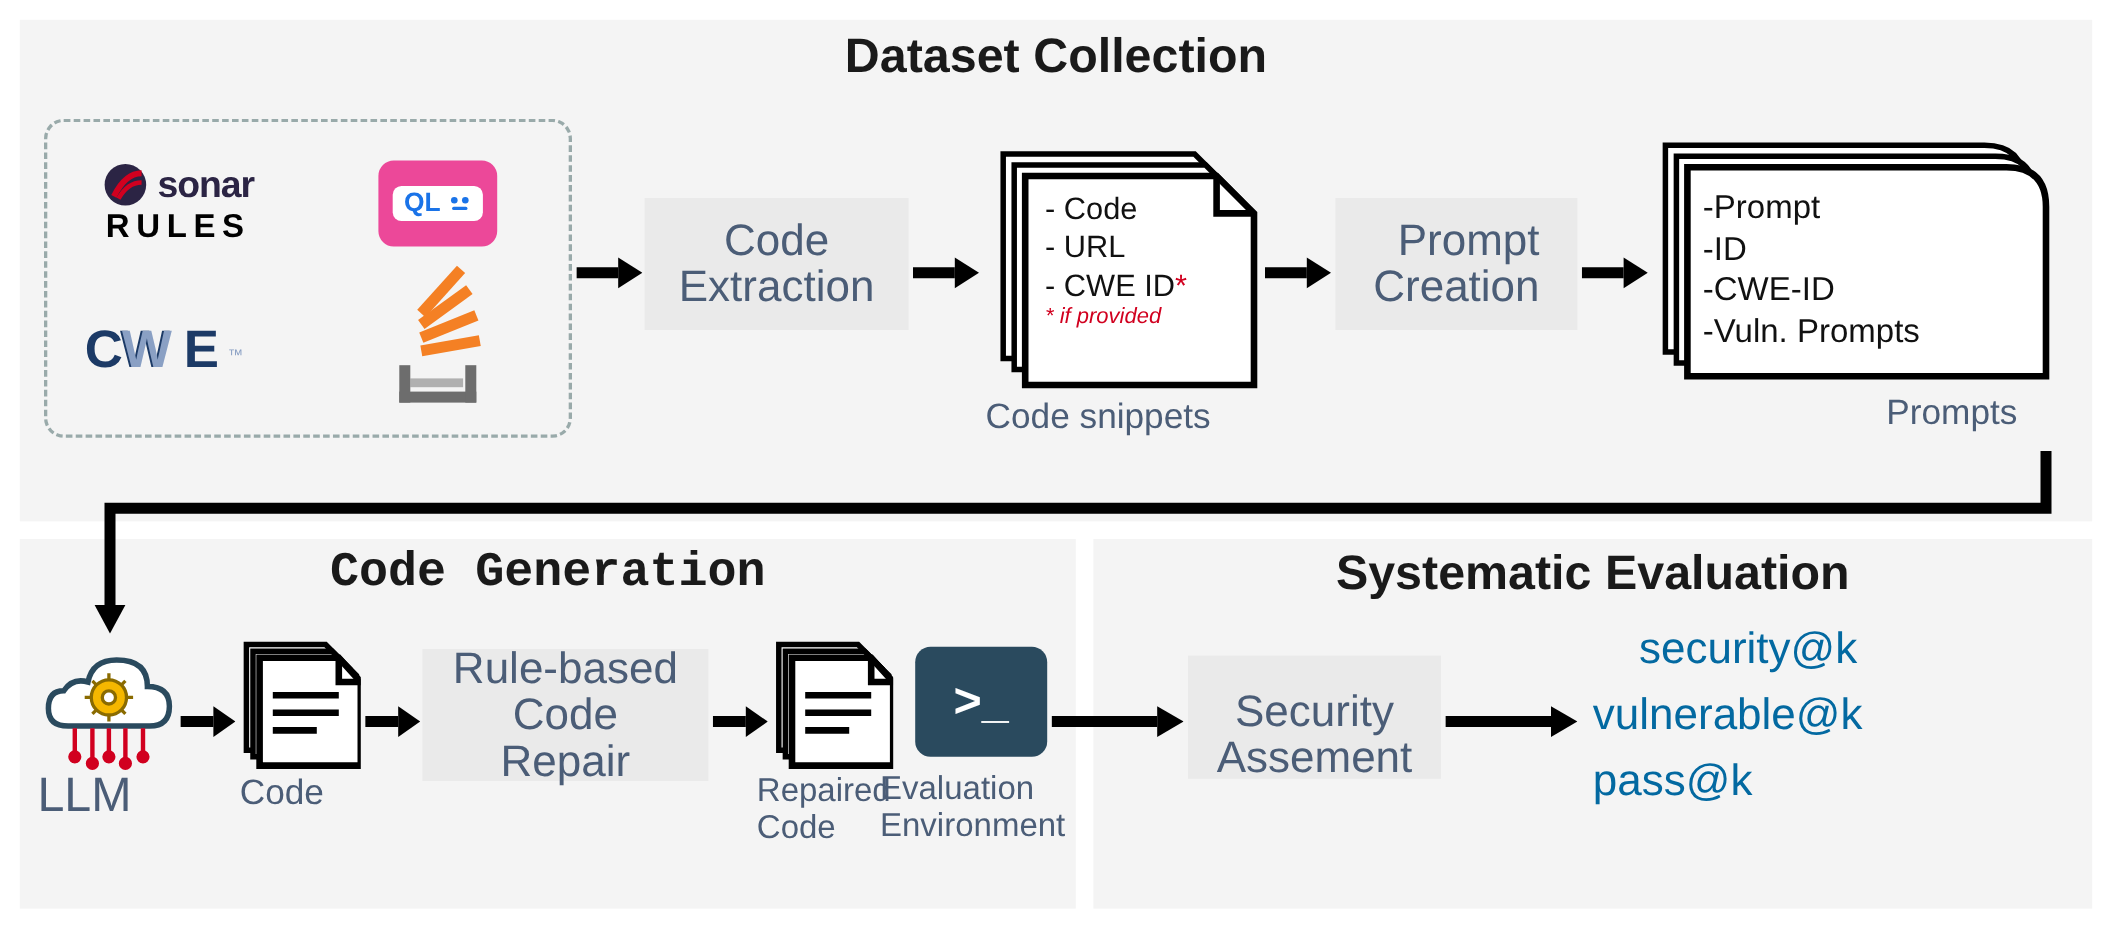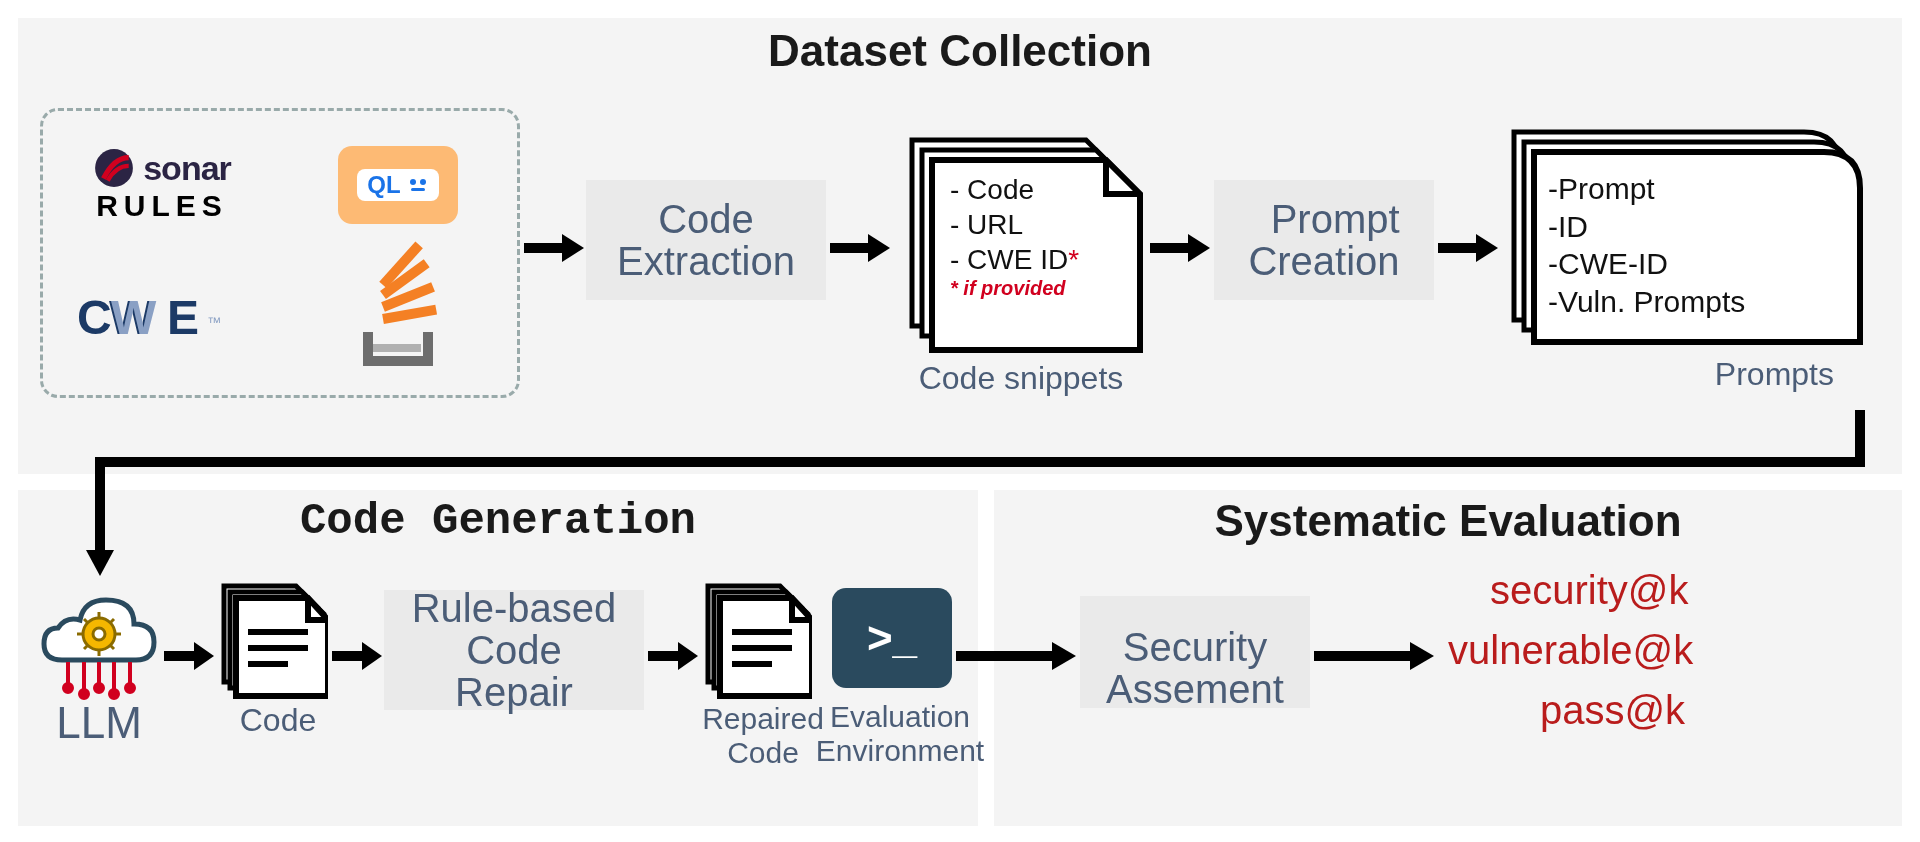--- a/index.html
+++ b/index.html
@@ -44,54 +44,53 @@
     align-items: center;
     justify-content: center;
   }
   .doc-stack {
     position: absolute;
   }
   .doc-label {
     position: absolute;
     color: #4b5d77;
     font-size: 32px;
-    text-align: center;
     width: 100%;
   }
   .snippet-field {
     font-size: 28px;
     color: #111;
     line-height: 1.25;
   }
   .red { color: #d1001f; }
-  .red-note { color: #d1001f; font-style: italic; font-size: 20px; font-weight: bold; }
+  .red-note { color: #d1001f; font-style: italic; font-size: 20px; }
   .arrow {
     position: absolute;
   }
   .arrow-line {
     stroke: #000;
     stroke-width: 10;
     fill: none;
   }
   .arrow-head {
     fill: #000;
   }
   .metric {
     position: absolute;
     font-size: 40px;
-    color: #b91c1c;
+    color: #0369a1;
   }
   
   .sonar-logo { display:flex; flex-direction:column; align-items:center; }
   .sonar-logo .row1 { display:flex; align-items:center; gap:8px;}
   .sonar-logo .glyph { width:42px; height:42px; }
   .sonar-word { font-weight:700; font-size:34px; color:#2b2444; letter-spacing:-1px; font-family: Arial; }
   .sonar-rules { font-weight:700; font-size:30px; color:#000000; letter-spacing:6px; }
   .ql-badge {
-    width: 120px; height: 78px; background:#fdba74; border-radius:14px;
+    width: 108px; height: 78px; background:#ec4899; border-radius:14px;
     display:flex; align-items:center; justify-content:center;
     color:#fff; font-weight:700; font-size:30px;
   }
   .ql-badge .inner {
     background:#fff; color:#1a73e8; border-radius:8px; padding:2px 10px; font-size:24px;
     display:flex; align-items:center; gap:6px;
   }
   .so-logo { width:90px; height:90px; position:relative; }
   .so-tray {
     position:absolute; bottom:0; left:10px; width:70px; height:34px;
@@ -345,13 +344,13 @@
 Assement</span>
 </div>
 
 <svg class="arrow" style="left:1314px; top:636px; width:120px; height:40px;">
   <line x1="0" y1="20" x2="96" y2="20" class="arrow-line"></line>
   <polygon points="96,6 120,20 96,34" class="arrow-head"></polygon>
 </svg>
 
 <div class="metric" style="left:1490px; top:568px;">security@k</div>
 <div class="metric" style="left:1448px; top:628px;">vulnerable@k</div>
-<div class="metric" style="left:1540px; top:688px;">pass@k</div>
+<div class="metric" style="left:1448px; top:688px;">pass@k</div>
 
 </body></html>

